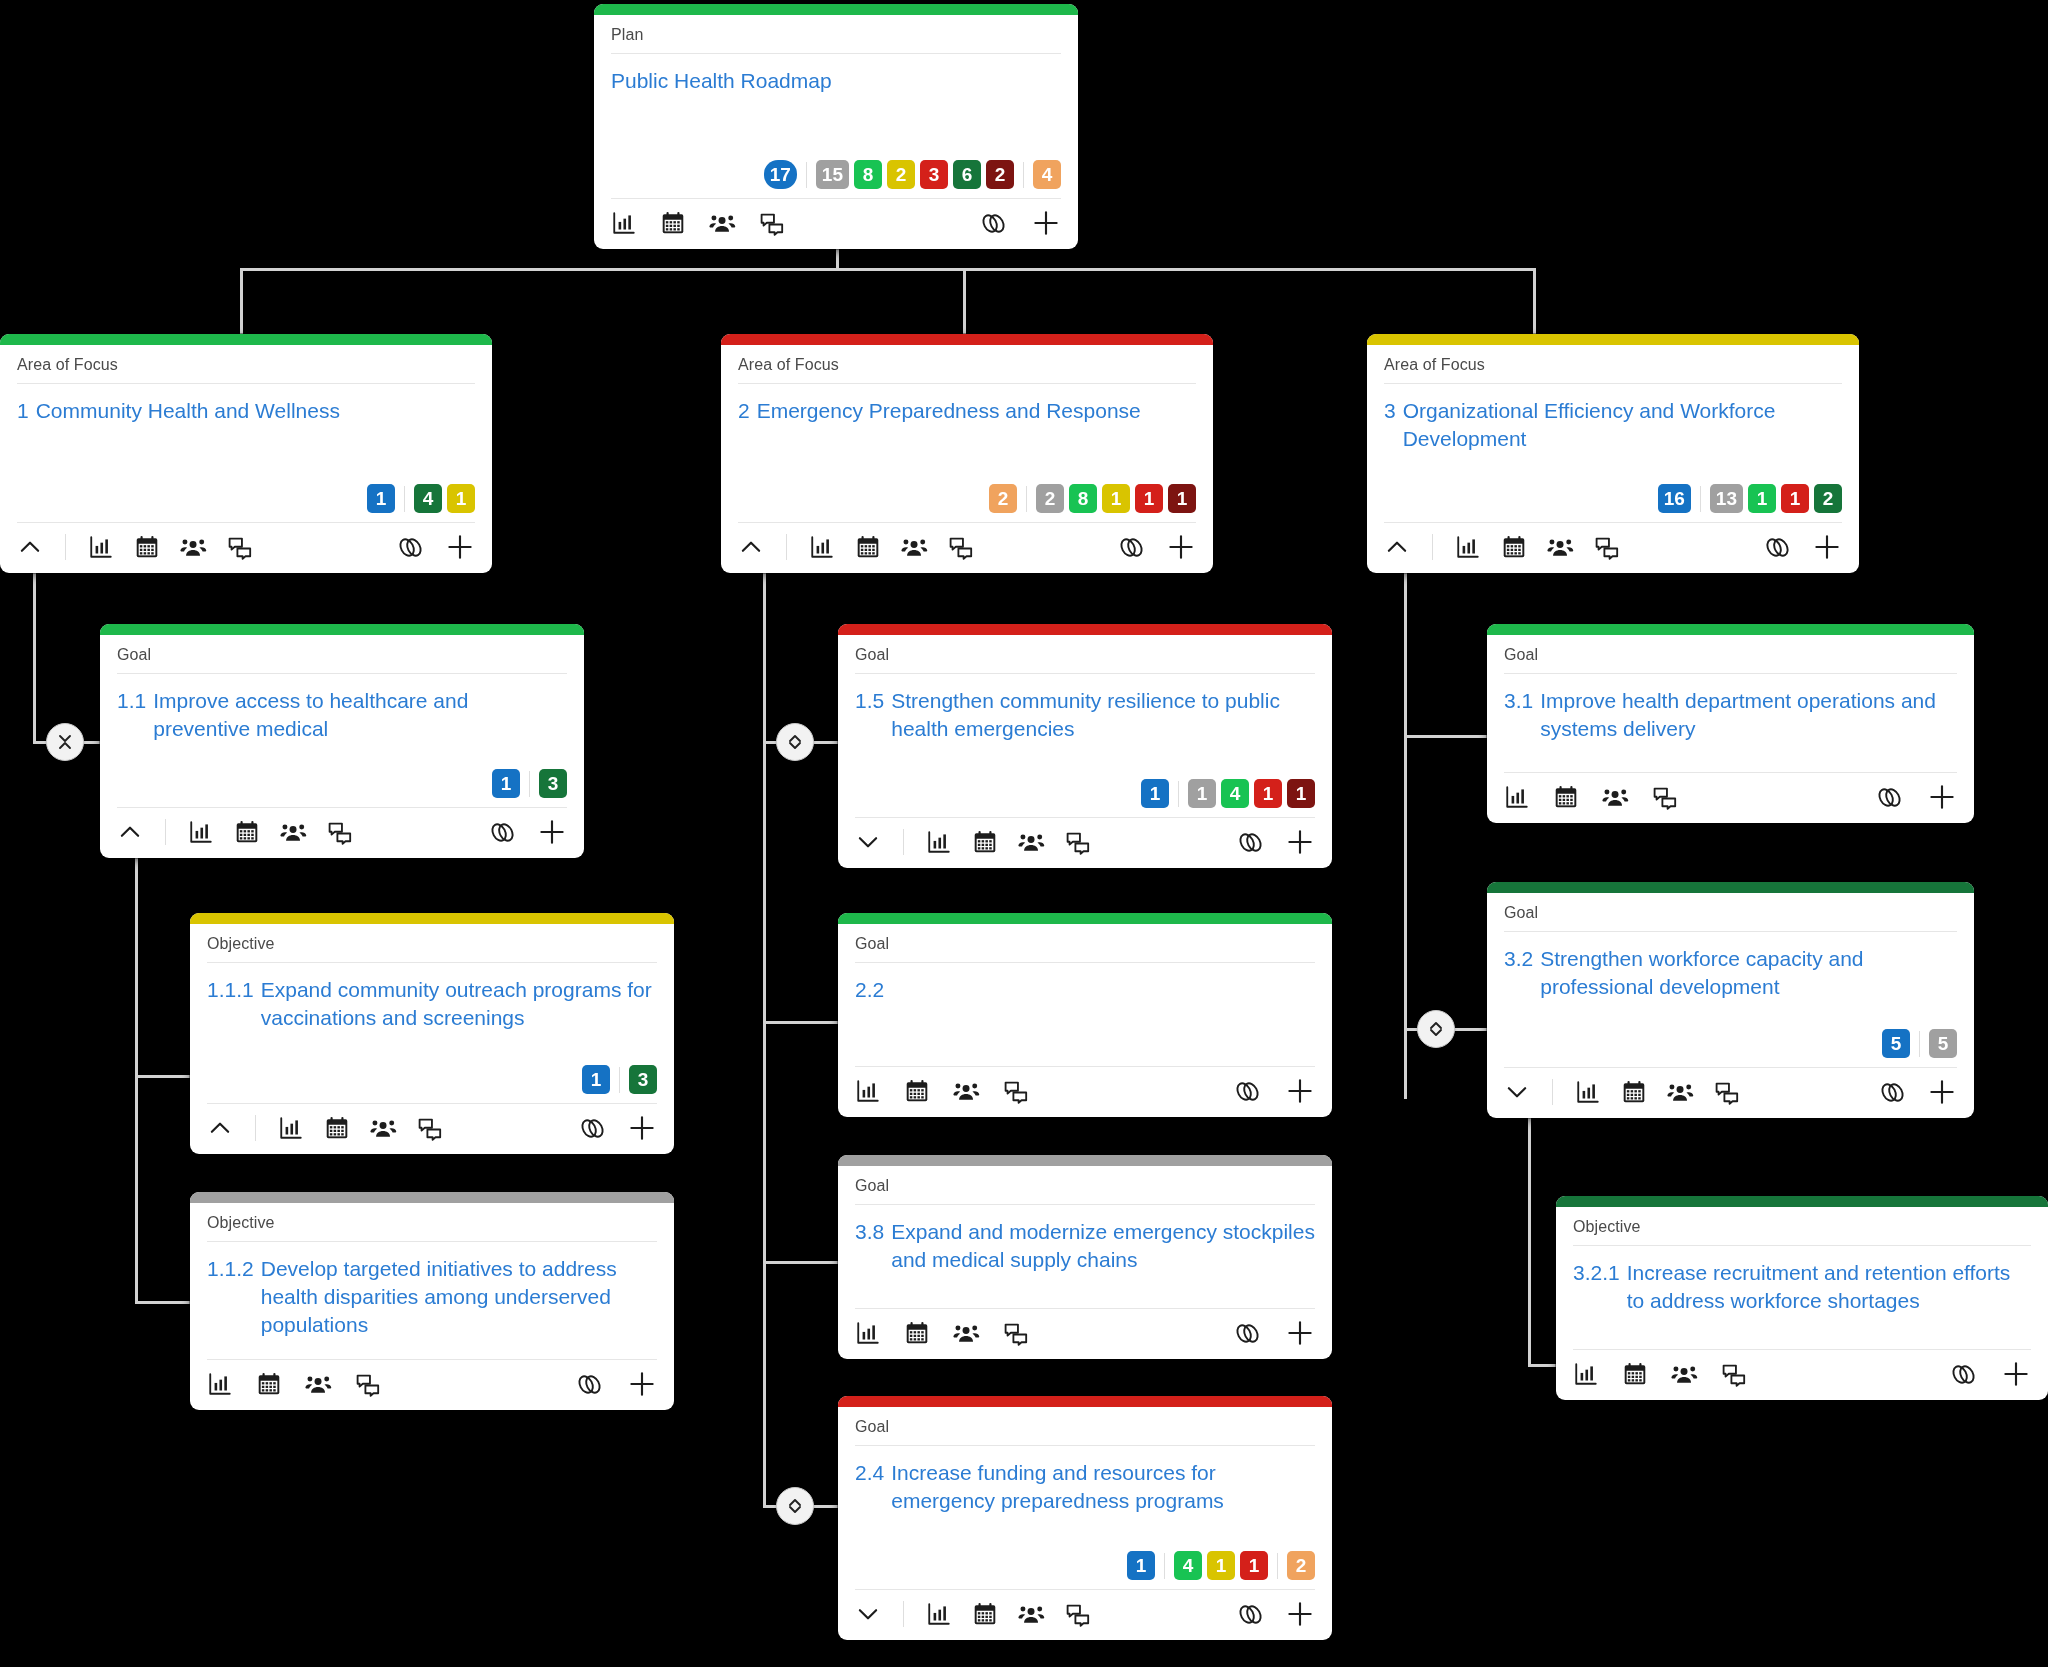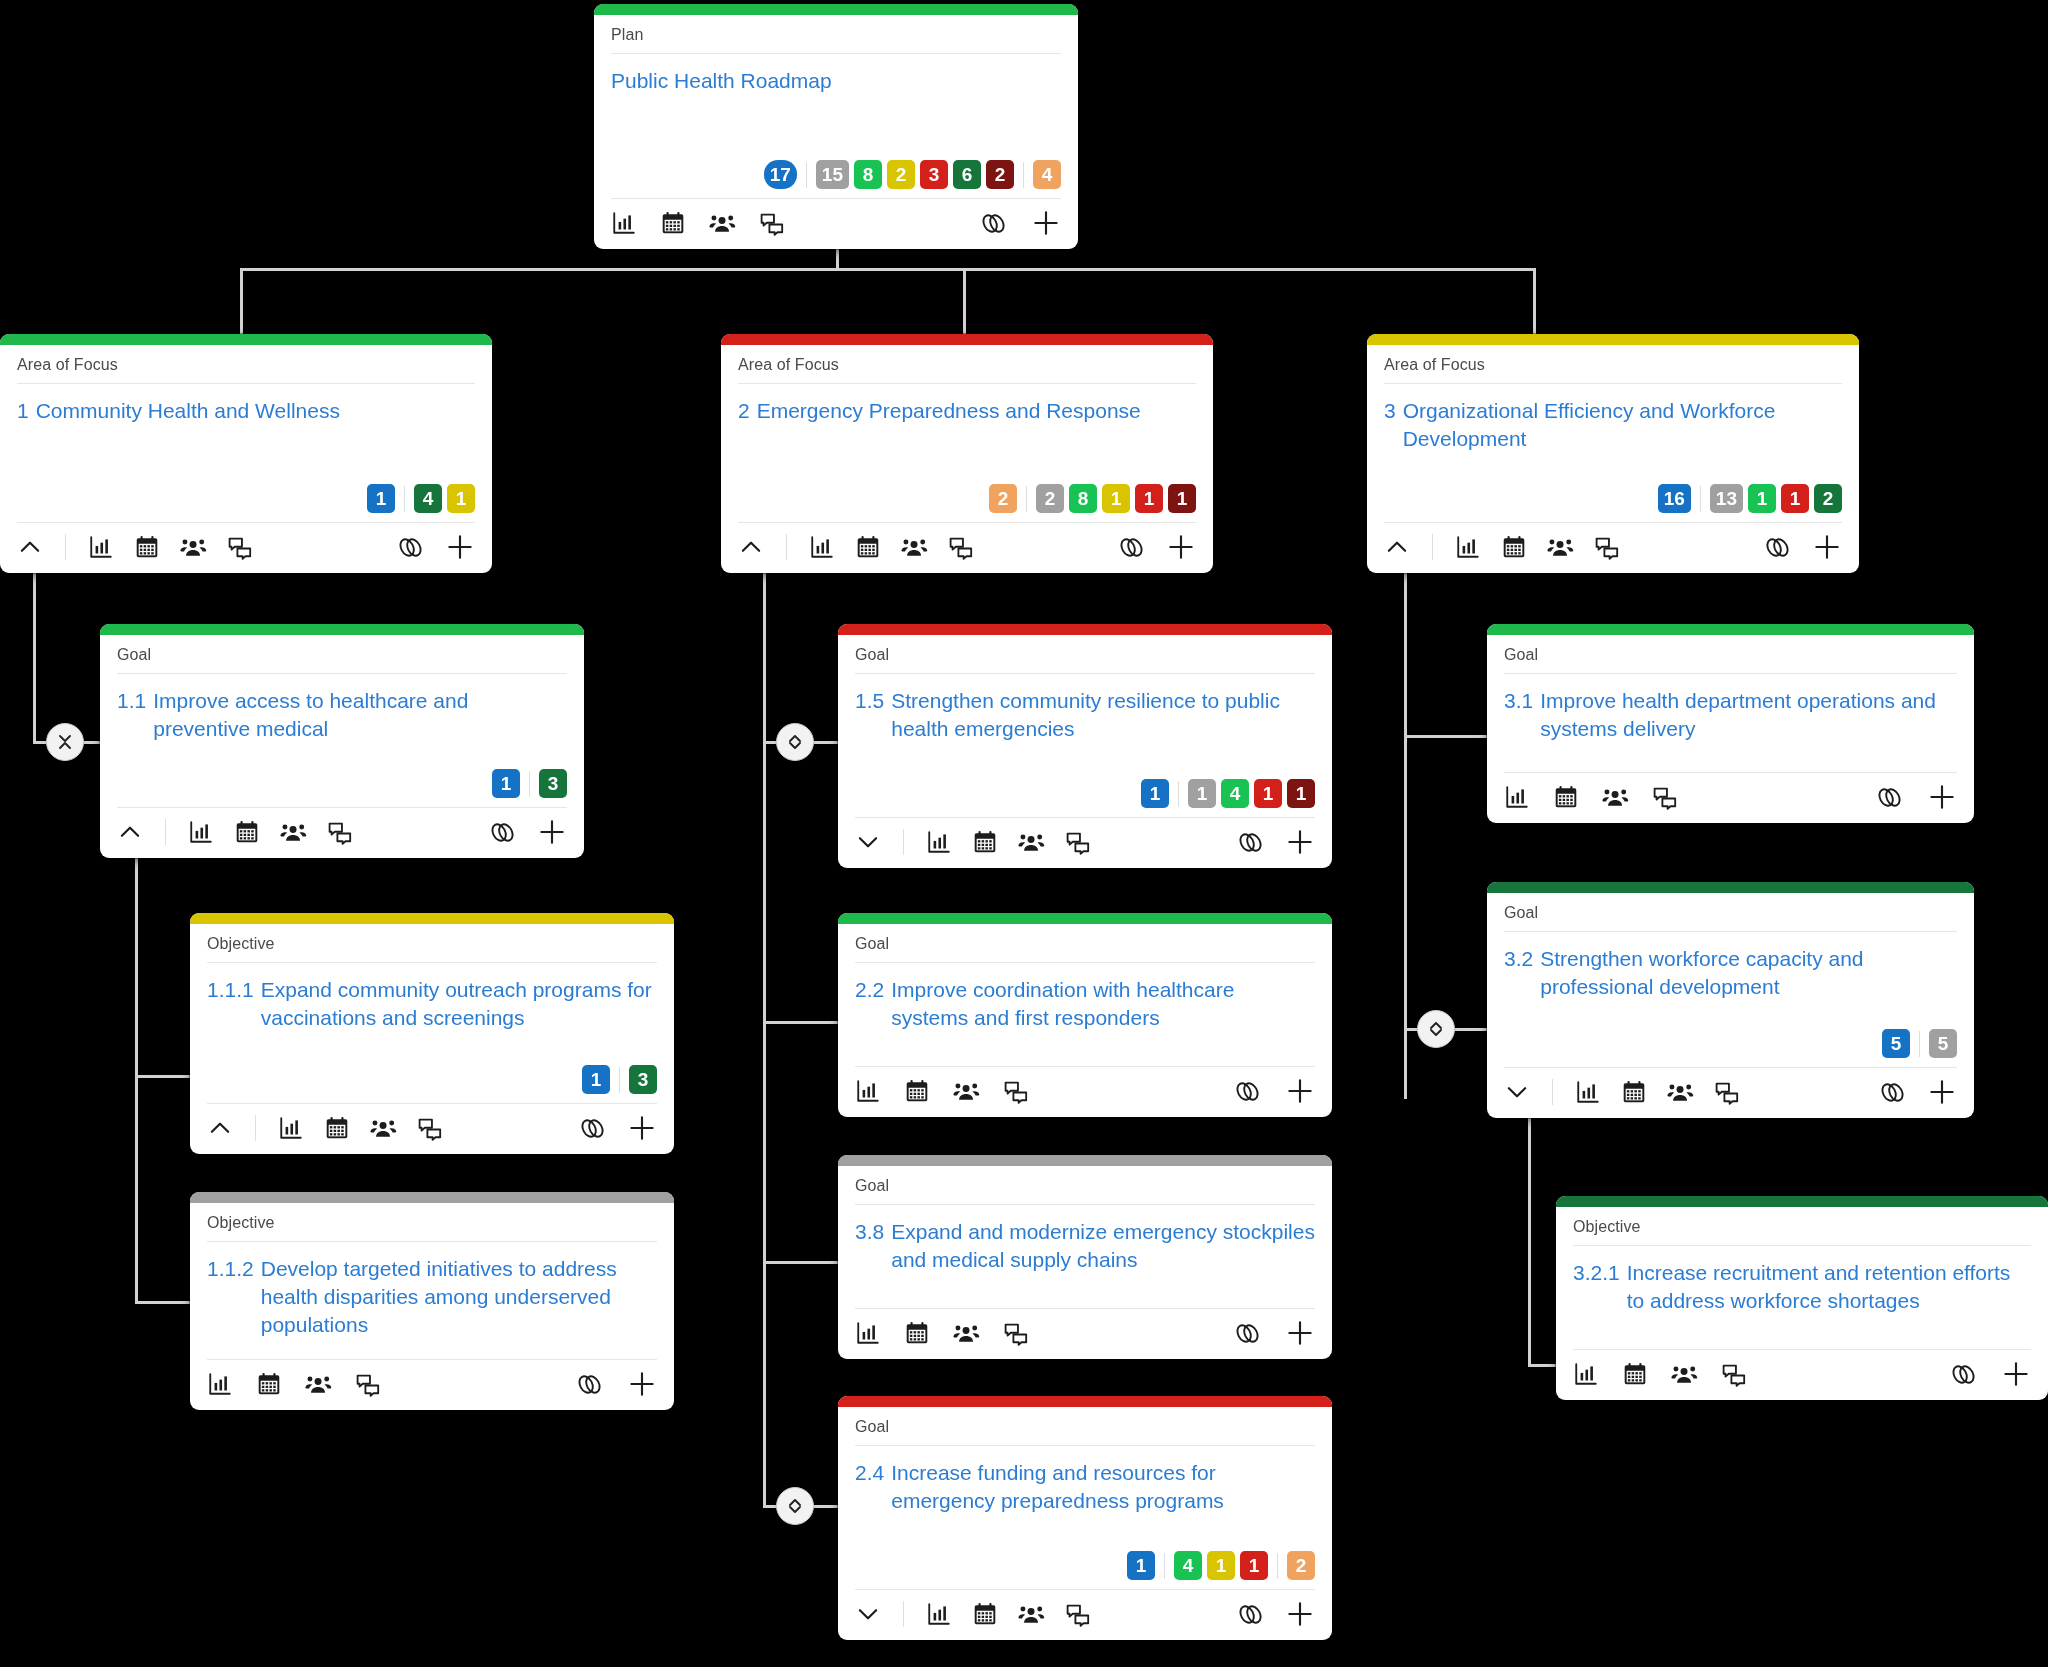--- a/index.html
+++ b/index.html
@@ -805,21 +805,20 @@
           </span>
         </div>
       </div>
     </div>
   <div class="card" style="left:838px; top:913px; width:494px; height:204px;">
       <div class="card-bar" style="background: rgb(30, 184, 75);"></div>
       <div class="card-inner">
         <div class="card-type">Goal</div>
         <div class="card-title">
           <span class="num">2.2</span>
-          <span class="txt">Improve coordination with healthcare systems and first responders</span>
         </div>
         <div class="spacer"></div>
         <div class="card-foot nochev">
           <span class="ico">
             <svg width="26" height="26" viewBox="0 0 24 24" fill="none" stroke="#1d1d1d" stroke-width="1.7" stroke-linecap="round" stroke-linejoin="round">
               <path d="M3 3v18h18" stroke-width="1.7"></path>
               <rect x="7" y="11" width="2.4" height="7" fill="#1d1d1d" stroke="none"></rect>
               <rect x="11.5" y="8" width="2.4" height="10" fill="#1d1d1d" stroke="none"></rect>
               <rect x="16" y="5" width="2.4" height="13" fill="#1d1d1d" stroke="none"></rect>
             </svg>

